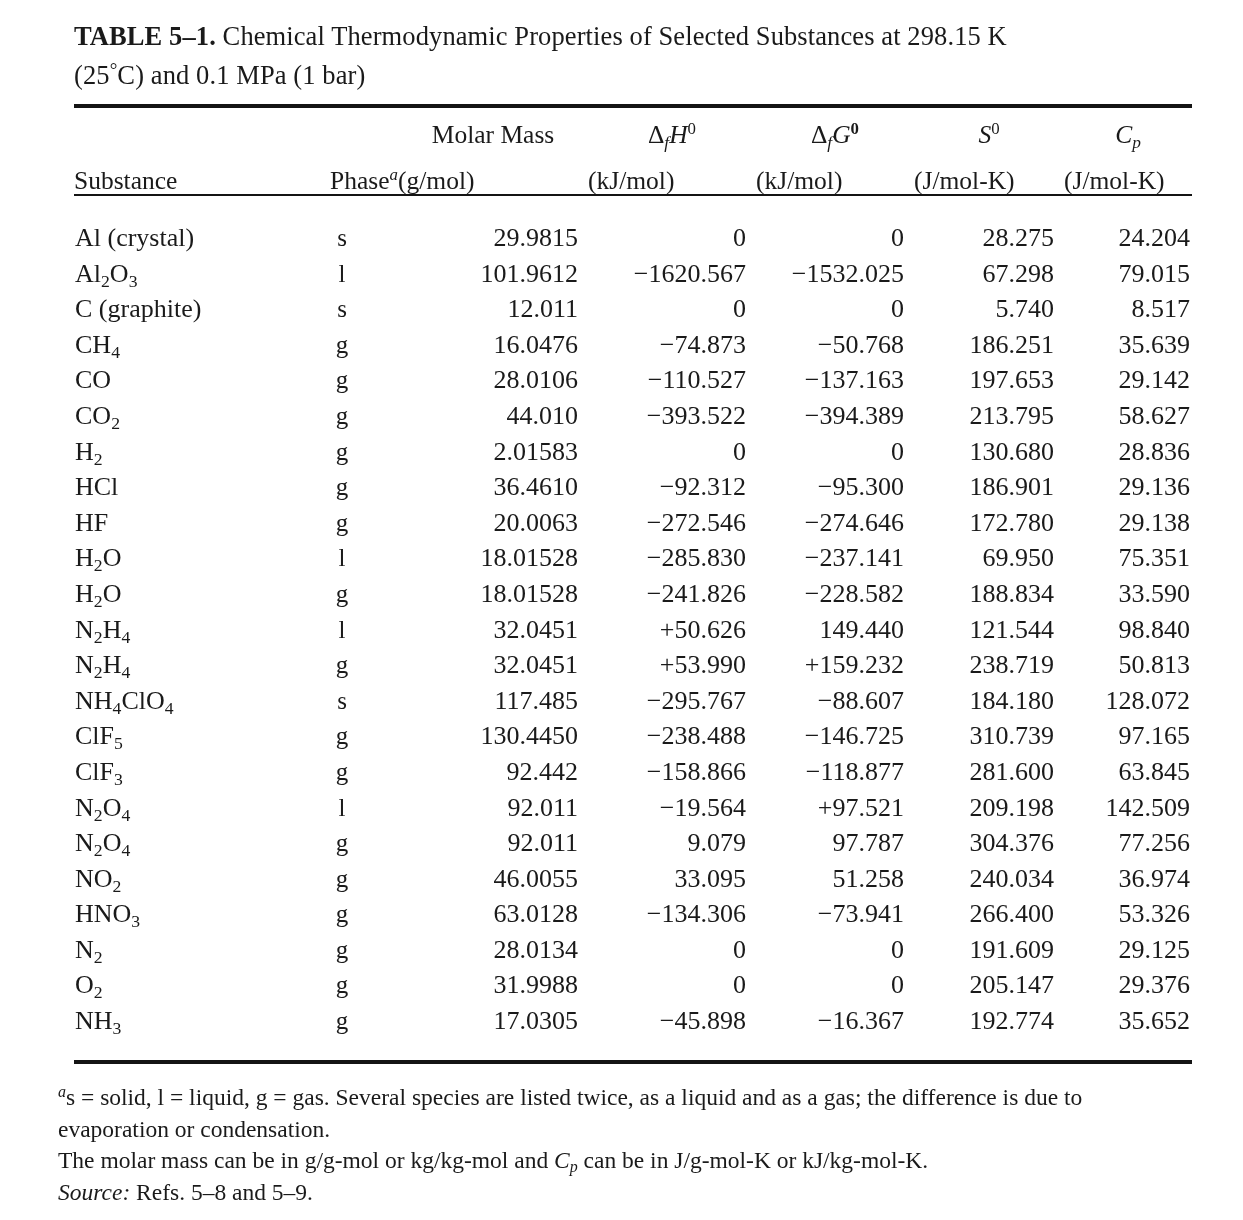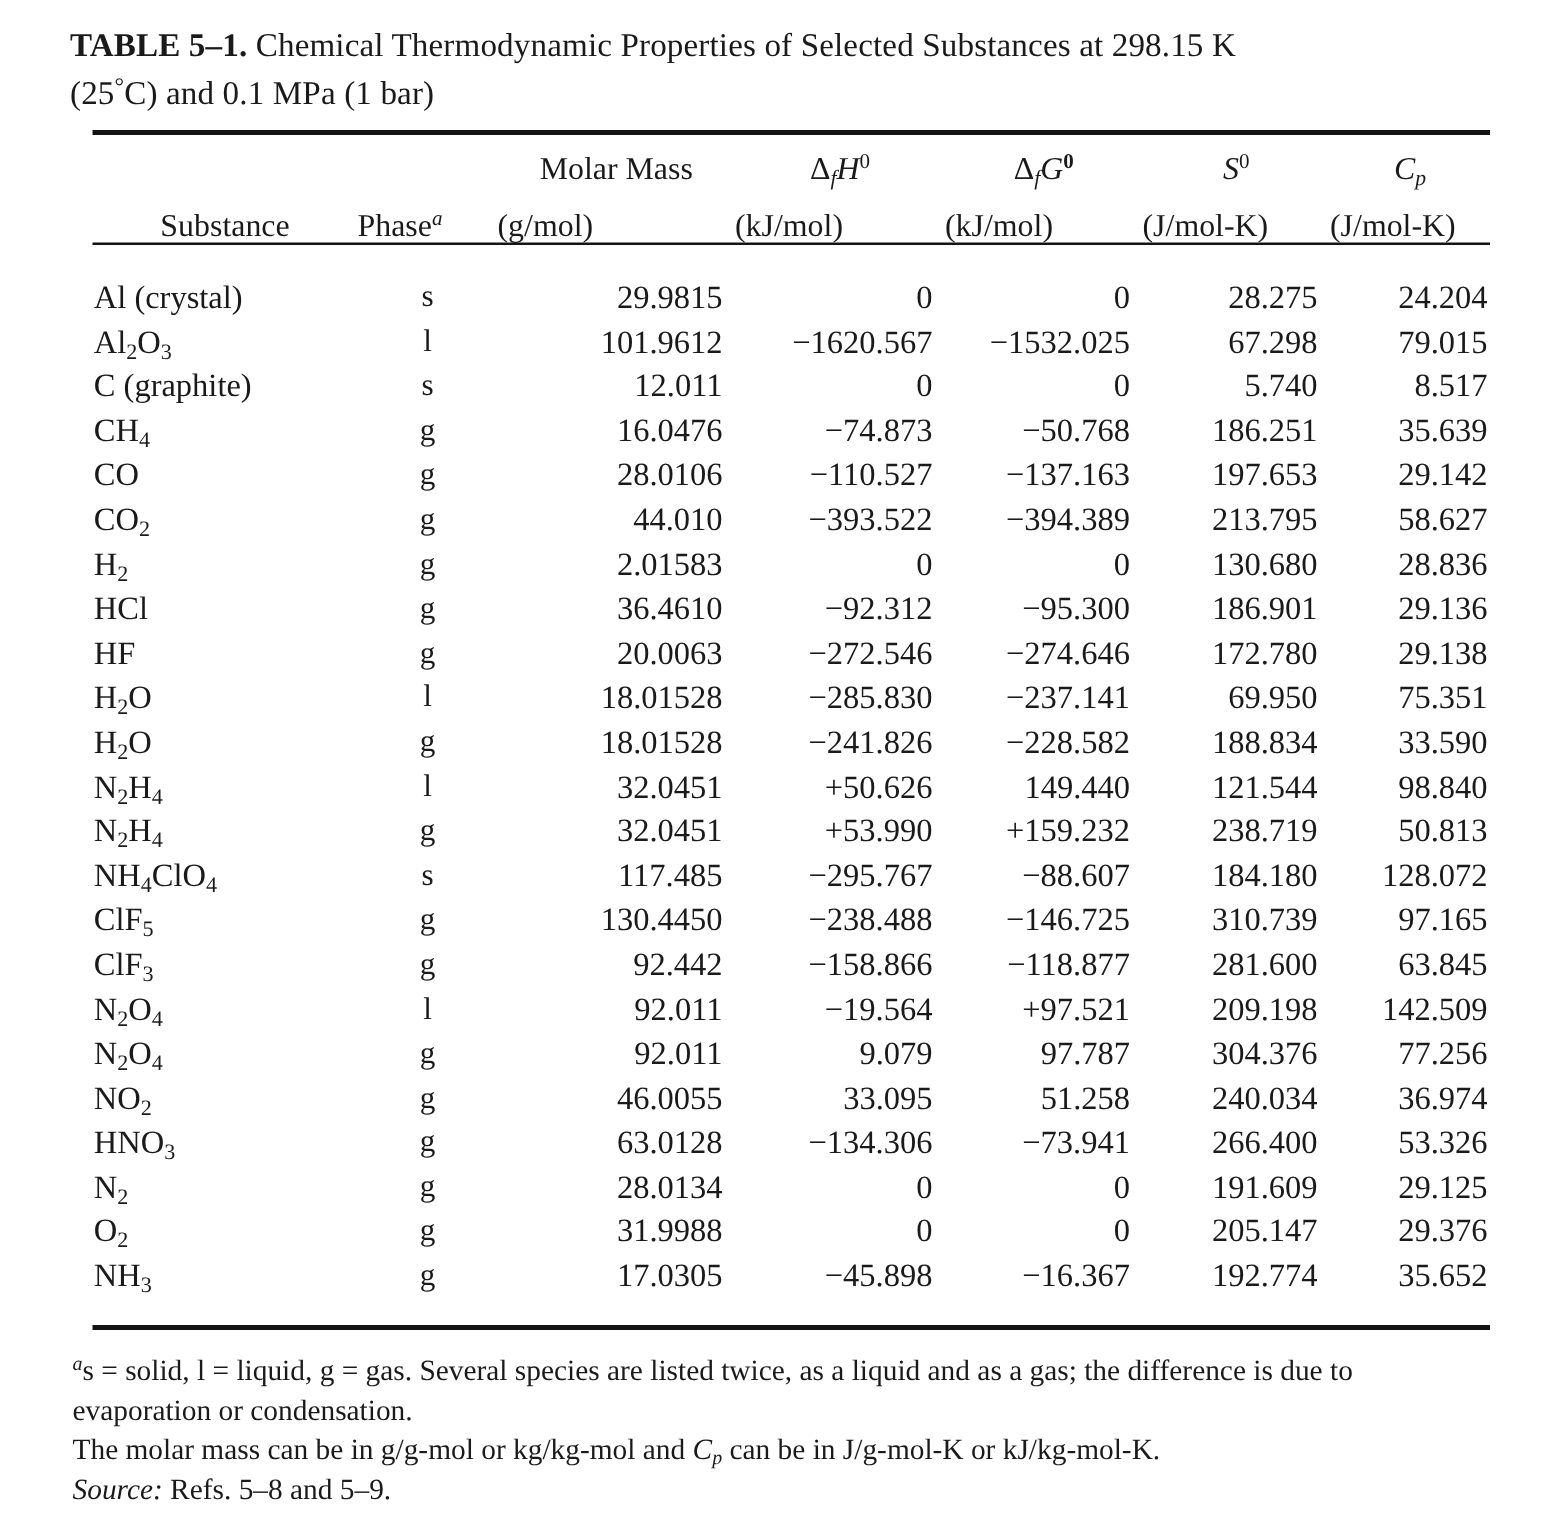--- a/index.html
+++ b/index.html
@@ -18,21 +18,21 @@
     position: relative;
     width: 1243px;
     height: 1220px;
     box-sizing: border-box;
     padding: 0;
   }
 
   
   .caption {
     position: absolute;
-    left: 56px;
+    left: 74px;
     top: 20px;
     width: 1120px;
     font-size: 26.5px;
     line-height: 33px;
     letter-spacing: 0.1px;
   }
   .caption .tbl-label {
     font-weight: bold;
   }
   .caption .deg { font-size: 0.72em; vertical-align: 0.42em; }
@@ -78,22 +78,22 @@
     height: 46px;
     text-align: center;
     font-size: 25.5px;
     padding-bottom: 2px;
   }
   thead .hdr-bot td {
     height: 44px;
     font-size: 25.5px;
     padding-bottom: 10px;
   }
-  thead .hdr-bot td.sub-h { text-align: center; }
-  thead .hdr-bot td.pha-h { text-align: left; }
+  thead .hdr-bot td.sub-h { text-align: left; }
+  thead .hdr-bot td.pha-h { text-align: right; }
 
   thead .spacer td { height: 104px; }
 
   tbody tr { height: 35.6px; }
   tbody td { font-size: 26px; line-height: 35.6px; }
   tbody td.sub  { text-align: left;  padding-left: 1px; margin-left: 32px; }
   tbody td.pha  { text-align: center; font-size: 25px; }
   tbody td.num  { text-align: right; padding-right: 10px; }
   tbody td.cp   { text-align: right; padding-right: 2px; }
   tbody tr.first-row td { padding-top: 14px; }

